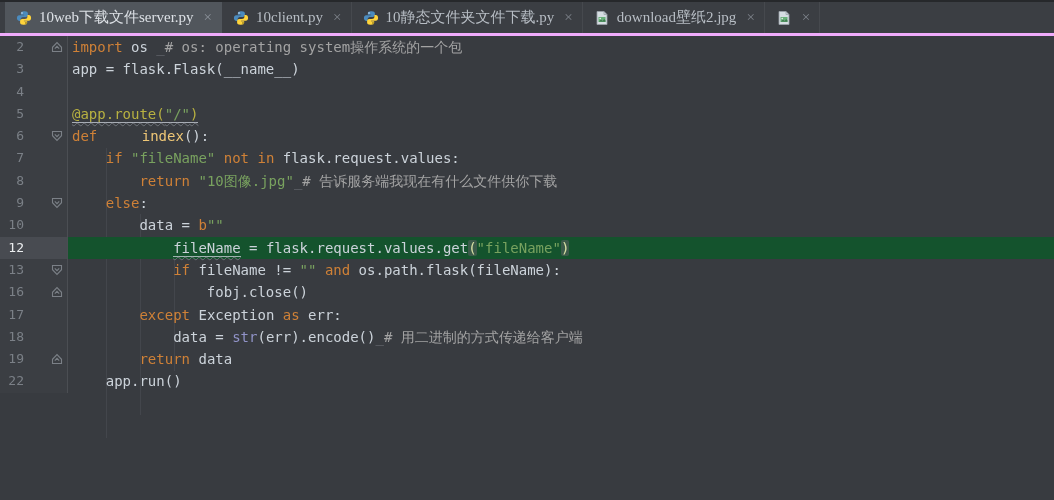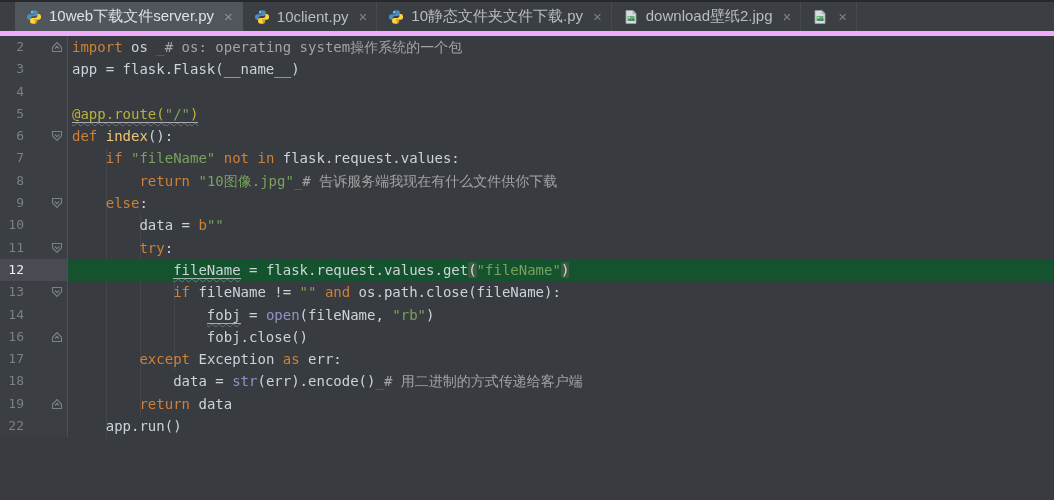--- a/index.html
+++ b/index.html
@@ -1,19 +1,19 @@
 <!DOCTYPE html>
 <html><head>
 <meta charset="utf-8">
 <style>
   html,body{margin:0;padding:0;}
   body{width:1054px;height:500px;overflow:hidden;background:#383b40;font-family:"Liberation Sans",sans-serif;}
   .screen{position:relative;width:1054px;height:500px;background:#383b40;}
   .topstrip{height:2px;background:#26282b;}
-  .tabbar{height:34px;background:#3b3e43;display:flex;align-items:stretch;padding-left:15px;border-bottom:5px solid #f0abfc;box-sizing:border-box;}
+  .tabbar{height:34px;background:#3b3e43;display:flex;align-items:stretch;padding-left:5px;border-bottom:3px solid #f0abfc;box-sizing:border-box;font-family:Liberation Serif, serif;}
   .tab{display:flex;align-items:center;gap:7px;padding:0 9px 0 11px;font-size:15px;color:#b7bdc4;border-right:1px solid #46494e;cursor:pointer;white-space:nowrap;}
   .tab.active{background:#51565c;color:#dde1e6;border-right-color:transparent;}
   .tab .ticon{width:16px;height:16px;display:inline-block;flex:0 0 16px;}
   .tab .ticon svg{width:16px;height:16px;display:block;}
   .tab .close{color:#7f848c;font-size:15px;margin-left:3px;line-height:1;}
   .tab.active .close{color:#8d939b;}
   .editor{position:absolute;top:36px;left:0;right:0;bottom:0;background:#383b40;overflow:hidden;}
   .guide{position:absolute;width:1px;background:#43464c;z-index:0;}
   #g1{left:106px;top:112px;height:290px;}
   #g2{left:140px;top:178px;height:201px;}
@@ -27,21 +27,21 @@
   .marker{position:absolute;left:50px;top:4px;width:14px;height:14px;cursor:pointer;}
   .marker svg{width:14px;height:14px;display:block;}
   .runbtn{position:absolute;left:32px;top:4px;width:14px;height:14px;cursor:pointer;}
   .runbtn svg{width:14px;height:14px;display:block;}
   .code{flex:1;padding-left:4px;cursor:text;}
   .tok.pl,.tok.id{color:#ccd3da;}
   .tok.kw{color:#cf8137;}
   .tok.str{color:#79a25f;}
   .tok.com{color:#a3a3a3;}
   .tok.dec{color:#b8b141;}
-  .tok.fn{color:#efc776;}
+  .tok.fn{color:#efc776;margin-left:36px;}
   .tok.bi{color:#9193c8;}
   .tok.dim{color:#6b6f74;}
   .tok.bm{background:#3c5a4a;color:#d9e0a4;border-radius:2px;}
   .tok.u{border-bottom:1px solid rgba(205,212,220,.75);text-decoration:underline wavy #6f747a 1px;text-underline-offset:3px;text-align:right;}
 </style>
 </head>
 <body>
 
 <div class="screen">
   <div class="topstrip"></div>
@@ -123,30 +123,25 @@
               <path d="M2.5 2.5h9v4.2L7 11.5 2.5 6.7z" fill="none" stroke="#7b8087" stroke-width="1.1"></path>
               <path d="M4.8 5.4 7 7.6l2.2-2.2" fill="none" stroke="#7b8087" stroke-width="1.1"></path>
             </svg></span></div><div class="code"><span class="tok kw">def </span><span class="tok fn">index</span><span class="tok pl">():</span></div></div>
       <div class="row"><div class="gutter"><span class="num">7</span></div><div class="code"><span class="tok pl">    </span><span class="tok kw">if </span><span class="tok str">"fileName"</span><span class="tok kw"> not in</span><span class="tok pl"> flask.request.values:</span></div></div>
       <div class="row"><div class="gutter"><span class="num">8</span></div><div class="code"><span class="tok pl">        </span><span class="tok kw">return </span><span class="tok str">"10图像.jpg"</span><span class="tok dim">_</span><span class="tok com"># 告诉服务端我现在有什么文件供你下载</span></div></div>
       <div class="row"><div class="gutter"><span class="num">9</span><span class="marker"><svg viewBox="0 0 14 14">
               <path d="M2.5 2.5h9v4.2L7 11.5 2.5 6.7z" fill="none" stroke="#7b8087" stroke-width="1.1"></path>
               <path d="M4.8 5.4 7 7.6l2.2-2.2" fill="none" stroke="#7b8087" stroke-width="1.1"></path>
             </svg></span></div><div class="code"><span class="tok pl">    </span><span class="tok kw">else</span><span class="tok pl">:</span></div></div>
       <div class="row"><div class="gutter"><span class="num">10</span></div><div class="code"><span class="tok pl">        data = </span><span class="tok kw">b</span><span class="tok str">""</span></div></div>
-      <div class="row"><div class="gutter"><span class="num">11</span><span class="marker"><svg viewBox="0 0 14 14">
-              <path d="M2.5 2.5h9v4.2L7 11.5 2.5 6.7z" fill="none" stroke="#7b8087" stroke-width="1.1"></path>
-              <path d="M4.8 5.4 7 7.6l2.2-2.2" fill="none" stroke="#7b8087" stroke-width="1.1"></path>
-            </svg></span></div><div class="code"><span class="tok pl">        </span><span class="tok kw">try</span><span class="tok pl">:</span></div></div>
       <div class="row current"><div class="gutter"><span class="num">12</span></div><div class="code"><span class="tok pl">            </span><span class="tok id u">fileName</span><span class="tok pl"> = flask.request.values.get</span><span class="tok bm">(</span><span class="tok str">"fileName"</span><span class="tok bm">)</span></div></div>
       <div class="row"><div class="gutter"><span class="num">13</span><span class="marker"><svg viewBox="0 0 14 14">
               <path d="M2.5 2.5h9v4.2L7 11.5 2.5 6.7z" fill="none" stroke="#7b8087" stroke-width="1.1"></path>
               <path d="M4.8 5.4 7 7.6l2.2-2.2" fill="none" stroke="#7b8087" stroke-width="1.1"></path>
-            </svg></span></div><div class="code"><span class="tok pl">            </span><span class="tok kw">if </span><span class="tok pl">fileName != </span><span class="tok str">""</span><span class="tok kw"> and</span><span class="tok pl"> os.path.close(fileName):</span></div></div>
-      <div class="row"><div class="gutter"><span class="num">14</span></div><div class="code"><span class="tok pl">                </span><span class="tok id u">fobj</span><span class="tok pl"> = </span><span class="tok bi">open</span><span class="tok pl">(fileName, </span><span class="tok str">"rb"</span><span class="tok pl">)</span></div></div>
+            </svg></span></div><div class="code"><span class="tok pl">            </span><span class="tok kw">if </span><span class="tok pl">fileName != </span><span class="tok str">""</span><span class="tok kw"> and</span><span class="tok pl"> os.path.flask(fileName):</span></div></div>
       <div class="row"><div class="gutter"><span class="num">16</span><span class="marker"><svg viewBox="0 0 14 14">
               <path d="M2.5 11.5h9V7.3L7 2.5 2.5 7.3z" fill="none" stroke="#7b8087" stroke-width="1.1"></path>
               <path d="M4.8 8.6 7 6.4l2.2 2.2" fill="none" stroke="#7b8087" stroke-width="1.1"></path>
             </svg></span></div><div class="code"><span class="tok pl">                fobj.close()</span></div></div>
       <div class="row"><div class="gutter"><span class="num">17</span></div><div class="code"><span class="tok pl">        </span><span class="tok kw">except </span><span class="tok pl">Exception </span><span class="tok kw">as </span><span class="tok pl">err:</span></div></div>
       <div class="row"><div class="gutter"><span class="num">18</span></div><div class="code"><span class="tok pl">            data = </span><span class="tok bi">str</span><span class="tok pl">(err).encode()</span><span class="tok dim">_</span><span class="tok com"># 用二进制的方式传递给客户端</span></div></div>
       <div class="row"><div class="gutter"><span class="num">19</span><span class="marker"><svg viewBox="0 0 14 14">
               <path d="M2.5 11.5h9V7.3L7 2.5 2.5 7.3z" fill="none" stroke="#7b8087" stroke-width="1.1"></path>
               <path d="M4.8 8.6 7 6.4l2.2 2.2" fill="none" stroke="#7b8087" stroke-width="1.1"></path>
             </svg></span></div><div class="code"><span class="tok pl">        </span><span class="tok kw">return </span><span class="tok pl">data</span></div></div>

